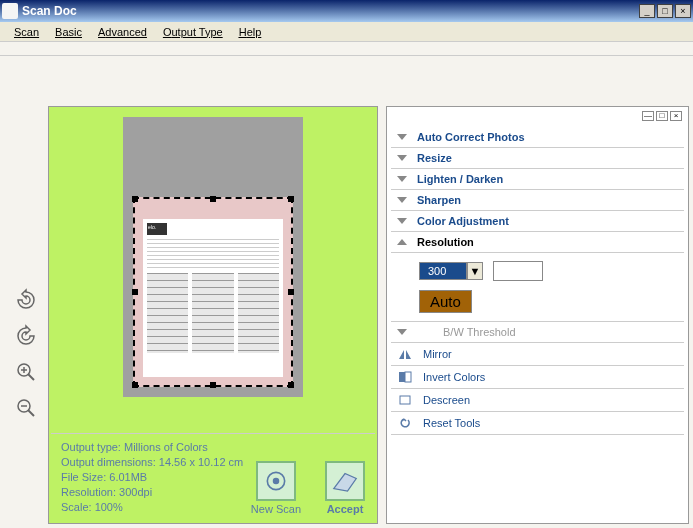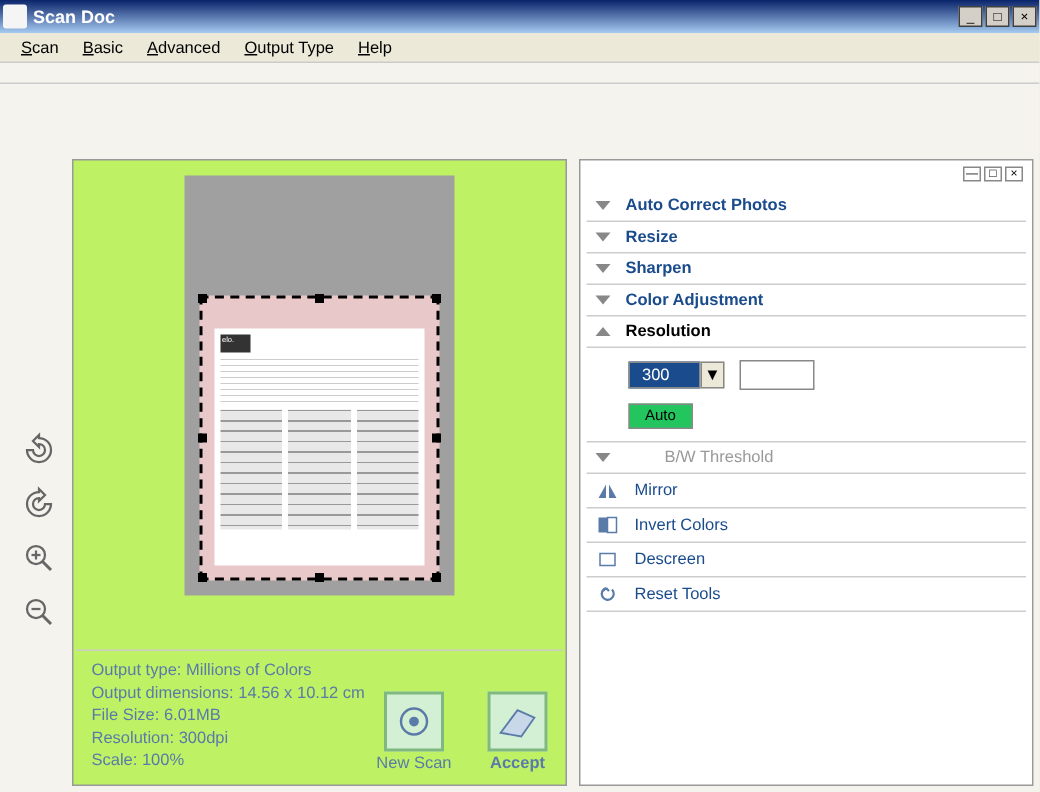--- a/index.html
+++ b/index.html
@@ -3,21 +3,21 @@
 <meta charset="utf-8">
 <style>
 * { margin: 0; padding: 0; box-sizing: border-box; }
 body { font-family: Tahoma, Arial, sans-serif; font-size: 11px; background: #ece9d8; width: 693px; height: 528px; overflow: hidden; }
 .titlebar { height: 22px; background: linear-gradient(to bottom, #0a246a, #a6caf0); display: flex; align-items: center; padding: 0 2px; }
 .titlebar-icon { width: 16px; height: 16px; margin-right: 4px; background: #f5f5f5; border-radius: 2px; }
 .titlebar-text { color: #fff; font-weight: bold; font-size: 12px; flex: 1; }
 .window-controls { display: flex; gap: 2px; }
 .window-btn { width: 16px; height: 14px; background: #d4d0c8; border: 1px solid #404040; display: flex; align-items: center; justify-content: center; font-size: 9px; font-family: Arial; cursor: pointer; }
 .menubar { height: 20px; background: #ece9d8; display: flex; align-items: center; padding: 0 6px; border-bottom: 1px solid #ccc; }
-.menu-item { padding: 2px 8px; cursor: pointer; }
+.menu-item { padding: 2px 8px; cursor: pointer; text-decoration: underline; }
 .menu-item:first-letter { text-decoration: underline; }
 .toolbar-strip { height: 14px; background: #f5f3ee; border-bottom: 1px solid #ccc; }
 .main { display: flex; height: calc(100% - 56px); background: #f5f3ee; padding: 4px; padding-top: 50px; }
 .left-tools { width: 44px; display: flex; flex-direction: column; gap: 8px; padding-top: 180px; align-items: center; }
 .tool-btn { width: 28px; height: 28px; cursor: pointer; display: flex; align-items: center; justify-content: center; }
 .tool-btn svg { width: 24px; height: 24px; }
 .preview-panel { background: #bef264; border: 1px solid #999; width: 330px; display: flex; flex-direction: column; padding: 2px; margin-right: 8px; }
 .panel-header-btn { width: 12px; height: 10px; border: 1px solid #888; font-size: 8px; text-align: center; line-height: 8px; cursor: pointer; }
 .preview-area { flex: 1; display: flex; justify-content: center; align-items: flex-start; padding: 8px; }
 .scan-preview { width: 180px; height: 280px; background: #a0a0a0; position: relative; }
@@ -48,21 +48,21 @@
 .triangle { width: 0; height: 0; margin-right: 10px; }
 .triangle.down { border-left: 5px solid transparent; border-right: 5px solid transparent; border-top: 6px solid #888; }
 .triangle.up { border-left: 5px solid transparent; border-right: 5px solid transparent; border-bottom: 6px solid #888; }
 .setting-icon { width: 16px; height: 14px; margin-right: 10px; display: flex; align-items: center; justify-content: center; }
 .expanded-content { padding: 8px 6px 8px 28px; border-bottom: 1px solid #ccc; display: flex; flex-direction: column; gap: 9px; align-items: flex-start; }
 .res-row { display: flex; gap: 10px; align-items: center; }
 .res-select { display: flex; }
 .res-value { background: #1a4b8c; color: #fff; padding: 2px 8px; border: 1px solid #888; width: 48px; }
 .res-arrow { width: 16px; background: #ece9d8; border: 1px solid #888; display: flex; align-items: center; justify-content: center; cursor: pointer; }
 .res-input { width: 50px; height: 20px; border: 1px solid #888; }
-.auto-btn { padding: 2px 10px; background: #22c55e; border: 1px solid #888; cursor: pointer; font-size: 10px; }
+.auto-btn { padding: 2px 10px; background: #a16207; border: 1px solid #888; cursor: pointer; font-size: 15px; }
 </style>
 </head>
 <body>
 
 <div class="titlebar">
   <div class="titlebar-icon"></div>
   <div class="titlebar-text">Scan Doc</div>
   <div class="window-controls">
     <div class="window-btn">_</div>
     <div class="window-btn">□</div>
@@ -173,20 +173,24 @@
     <div class="setting-row link">
       <span class="triangle down"></span>
       <b>Auto Correct Photos</b>
     </div>
     <div class="setting-row link">
       <span class="triangle down"></span>
       <b>Resize</b>
     </div>
     <div class="setting-row link">
       <span class="triangle down"></span>
+      <b>Lighten / Darken</b>
+    </div>
+    <div class="setting-row link">
+      <span class="triangle down"></span>
       <b>Sharpen</b>
     </div>
     <div class="setting-row link">
       <span class="triangle down"></span>
       <b>Color Adjustment</b>
     </div>
     <div class="setting-row expanded-header">
       <span class="triangle up"></span>
       <b>Resolution</b>
     </div>

